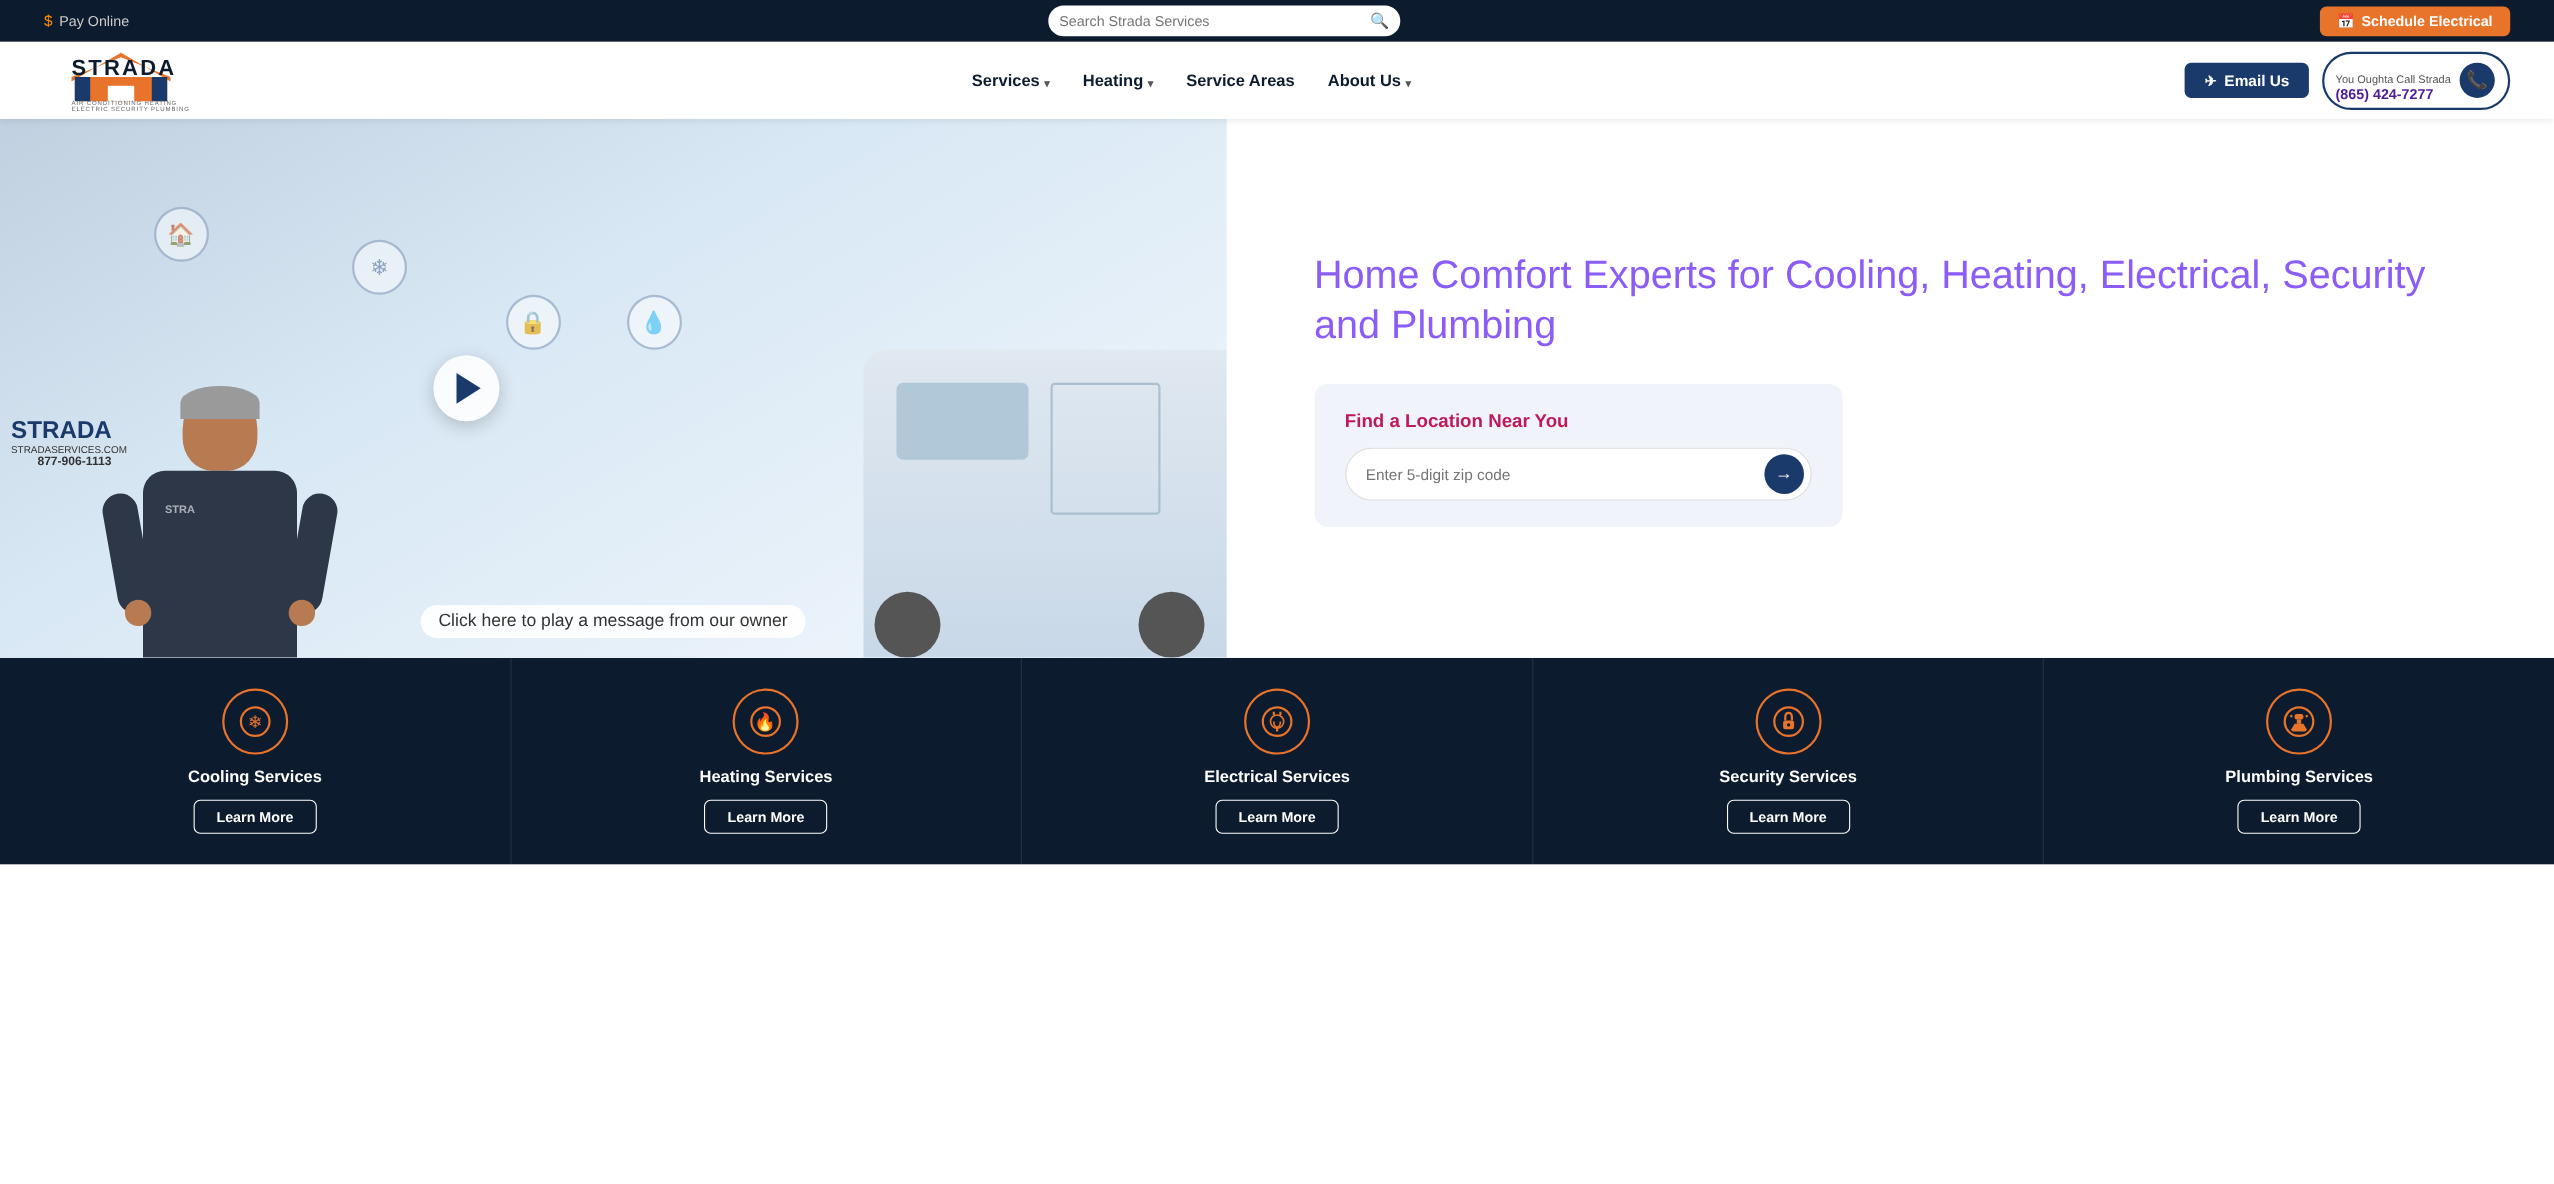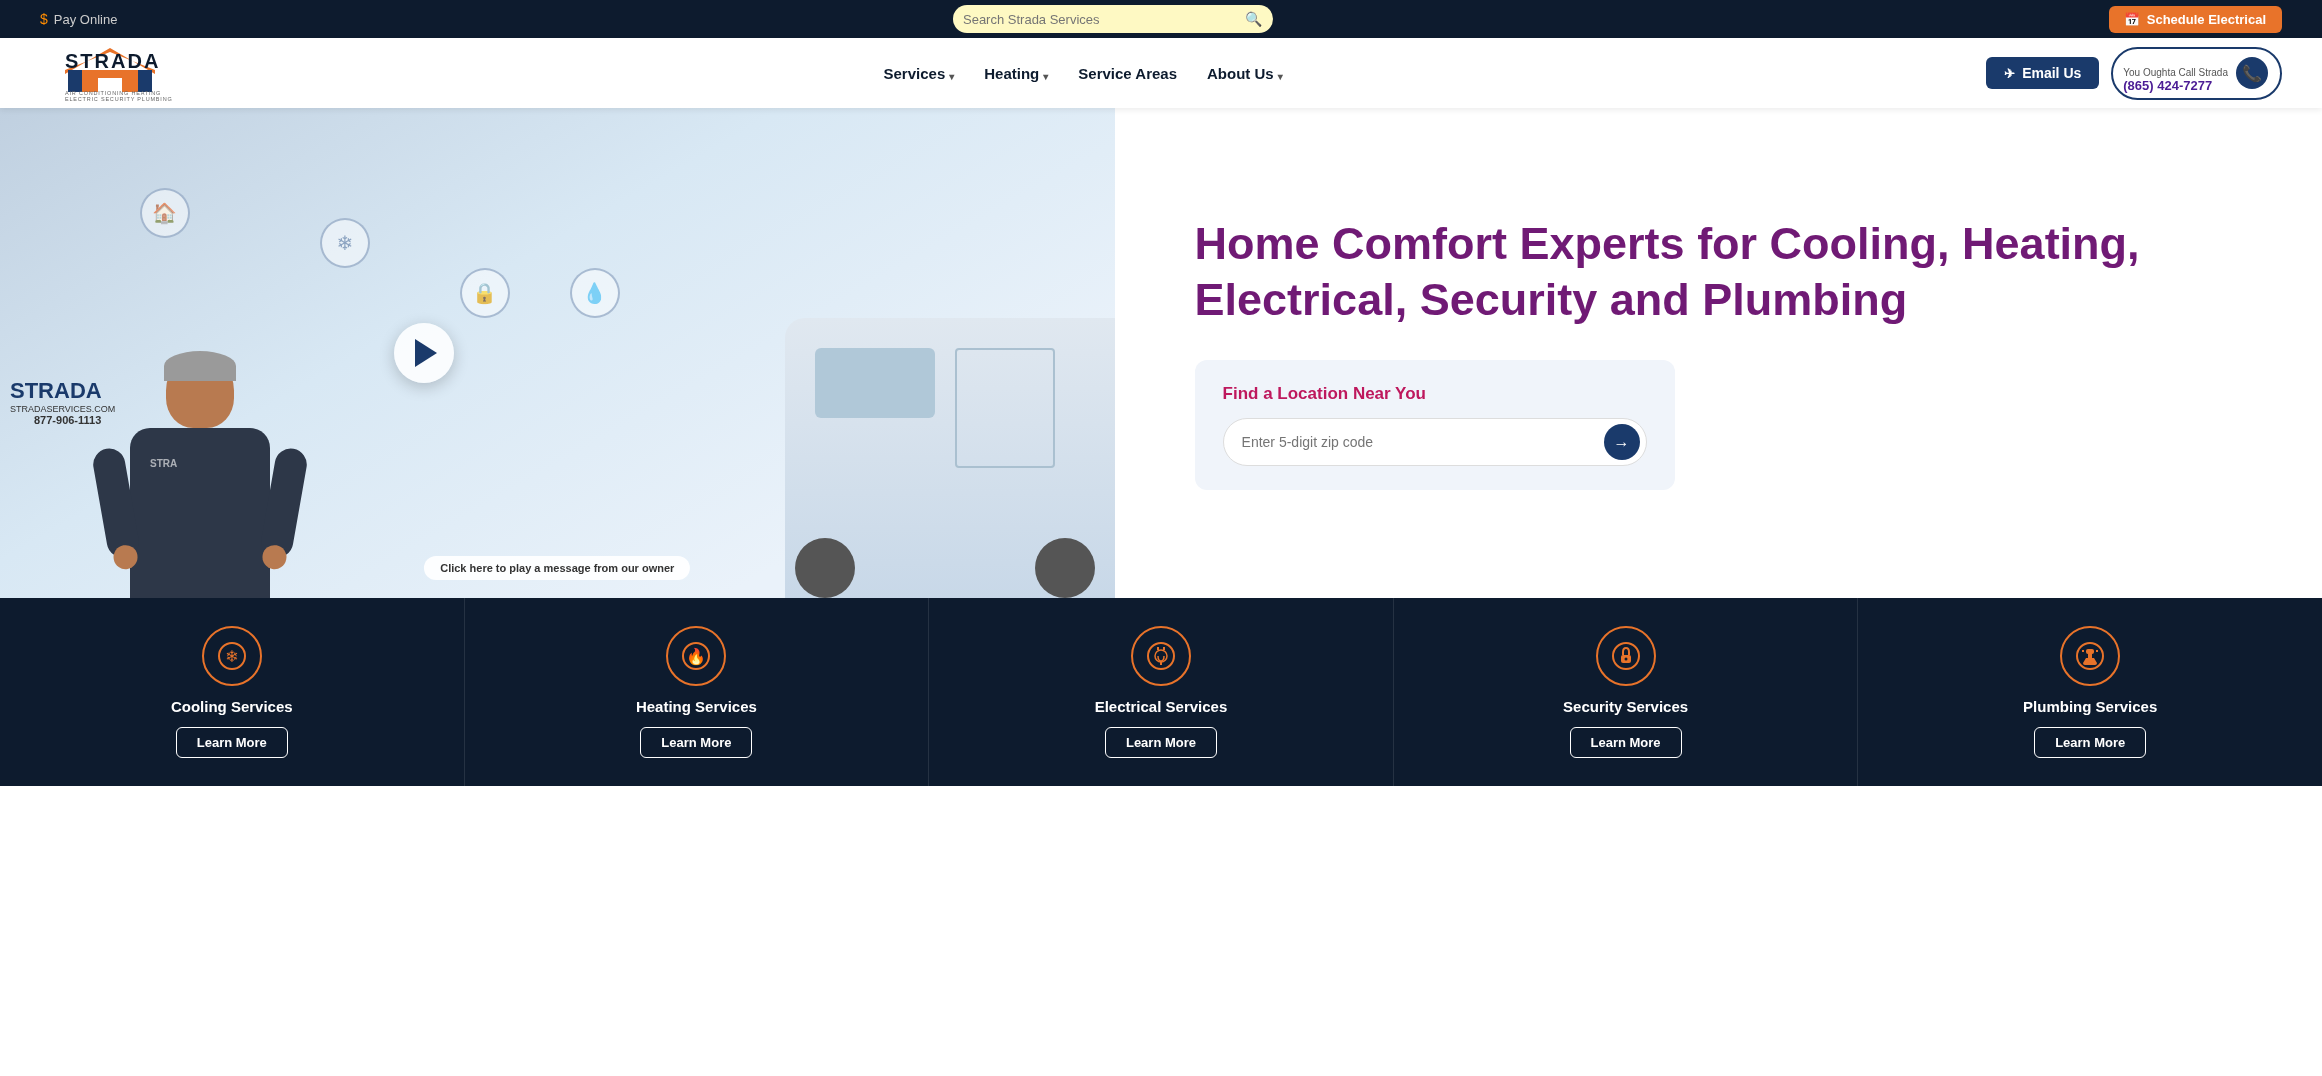--- a/index.html
+++ b/index.html
@@ -18,21 +18,21 @@
       display: flex;
       align-items: center;
       gap: 6px;
       color: #ccc;
       font-size: 13px;
     }
     .top-bar-left .dollar-icon { color: #ff8c00; font-size: 14px; }
     .top-bar-search {
       display: flex;
       align-items: center;
-      background: #fef9c3;
+      background: #ffffff;
       border-radius: 20px;
       overflow: hidden;
       width: 320px;
       height: 28px;
       padding: 0 10px;
     }
     .top-bar-search input {
       border: none;
       outline: none;
       font-size: 13px;
@@ -195,39 +195,38 @@
       margin-left: 4px;
     }
     .owner-caption {
       position: absolute;
       bottom: 18px;
       left: 50%;
       transform: translateX(-50%);
       background: rgba(255,255,255,0.92);
       padding: 6px 16px;
       border-radius: 20px;
-      font-size: 11px;
+      font-size: 16px;
       color: #333;
       white-space: nowrap;
       z-index: 6;
-      font-weight: bold;
     }
 
     .hero-right {
       width: 52%;
       display: flex;
       flex-direction: column;
       justify-content: center;
       padding: 40px 60px 40px 80px;
       background: #fff;
     }
     .hero-headline {
-      font-size: 45px;
-      font-weight: 700;
-      color: #701a75;
+      font-size: 36px;
+      font-weight: 400;
+      color: #8b5cf6;
       line-height: 1.25;
       margin-bottom: 32px;
     }
     .location-box {
       background: #f0f4fa;
       border-radius: 12px;
       padding: 24px 28px;
       max-width: 480px;
     }
     .location-title {

